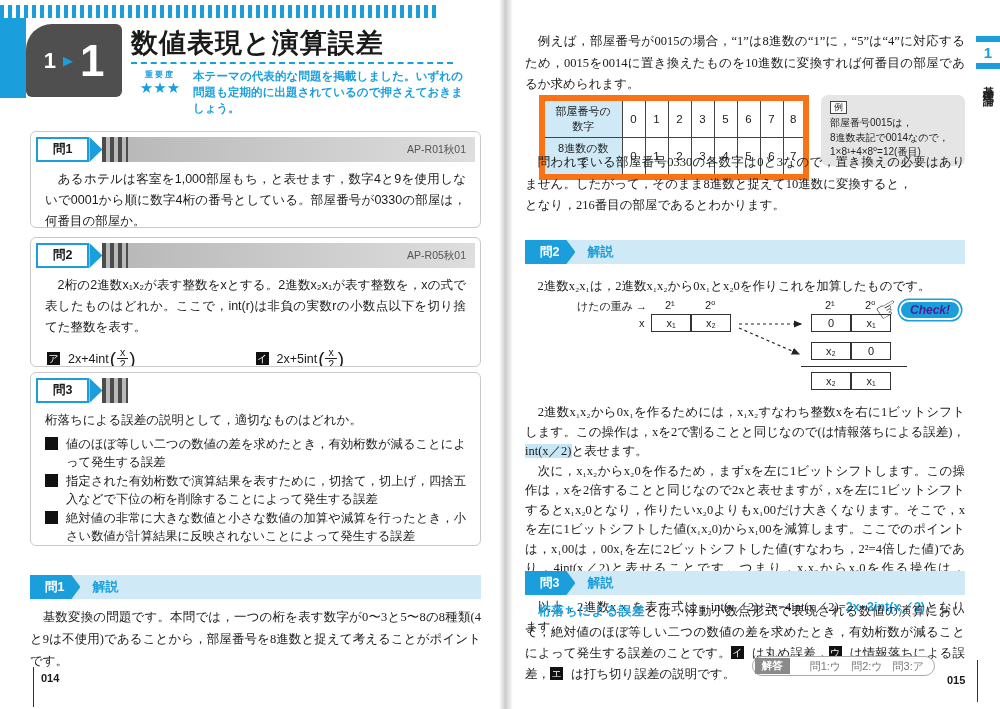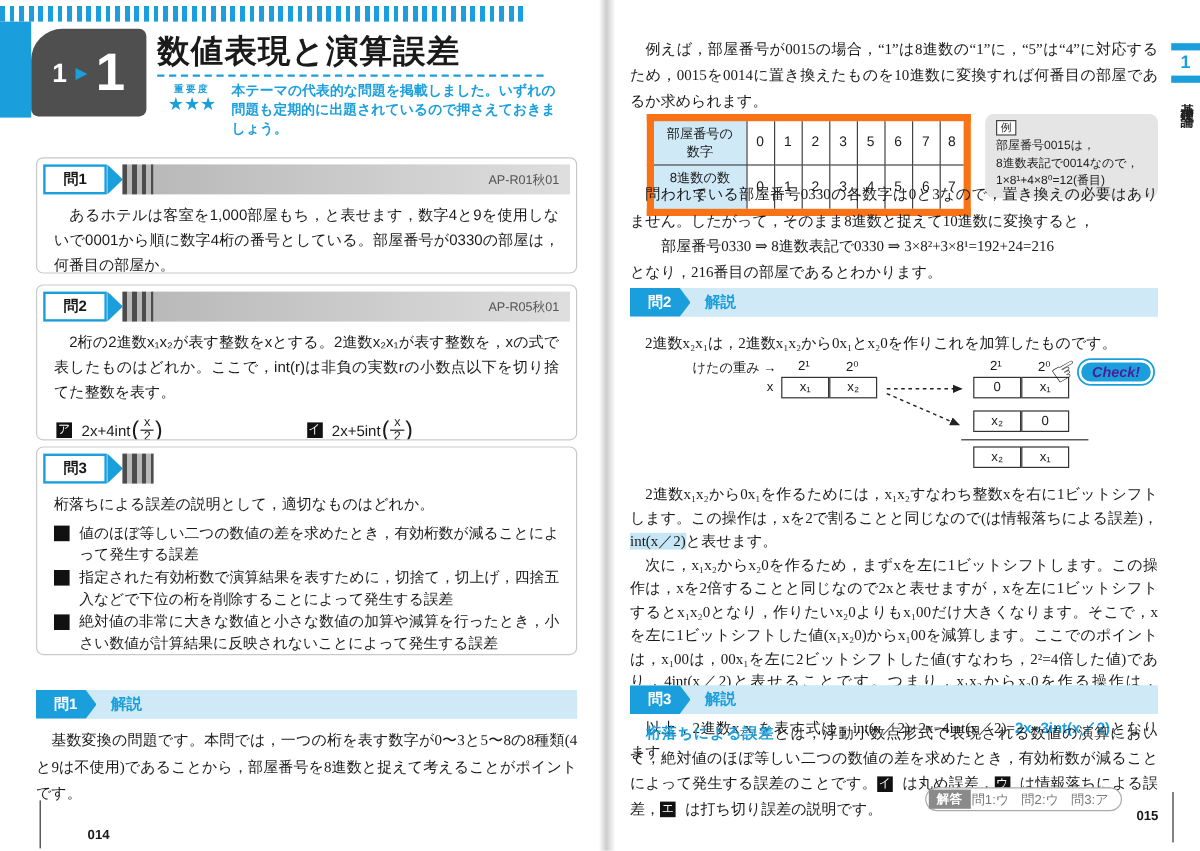--- a/index.html
+++ b/index.html
@@ -63,21 +63,21 @@
   .kbar{height:24px;background:var(--barbg);display:flex;align-items:center;}
   .klabel{height:24px;background:var(--blue);color:#fff;font-weight:bold;font-size:12.5px;
     display:flex;align-items:center;padding:0 16px 0 15px;
     clip-path:polygon(0 0,calc(100% - 9px) 0,100% 50%,calc(100% - 9px) 100%,0 100%);}
   .ktitle{color:var(--blue);font-weight:bold;font-size:13px;margin-left:12px;}
   #kbar-left{left:30px;top:575px;width:451px;}
   .kpara-left{left:30px;top:606px;width:451px;font-size:12.5px;line-height:22px;text-align:justify;}
 
   
   .foot-rule-left{left:33px;top:667px;height:40px;border-left:1px solid #333;}
-  .pageno-left{left:41px;top:690px;font-weight:bold;font-size:11px;margin-left:32px;}
+  .pageno-left{left:41px;top:672px;font-weight:bold;font-size:11px;}
   .foot-rule-right{left:977px;top:660px;height:42px;border-left:1px solid #333;}
   .pageno-right{left:947px;top:674px;font-weight:bold;font-size:11px;}
 
   
   .gutter{left:499px;top:0;width:14px;height:709px;
     background:linear-gradient(90deg,rgba(255,255,255,0),rgba(0,0,0,0.20) 45%,rgba(255,255,255,0));}
   .side-tab{right:0;top:36px;width:24px;display:flex;flex-direction:column;align-items:center;}
   .tab-bar{width:24px;height:6px;background:var(--blue);}
   .tab-num{color:var(--blue);font-weight:bold;font-size:15px;line-height:21px;}
   .tab-label{writing-mode:vertical-rl;font-size:11px;letter-spacing:3px;color:#222;margin-top:8px;font-weight:bold;}
@@ -116,21 +116,21 @@
 
   #rlong{top:403px;line-height:19.5px;}
   .hl{background:var(--hl);}
   .blue-strong{color:var(--blue);font-weight:bold;font-family:"Liberation Sans","DejaVu Sans",sans-serif;}
   #kbar3{position:absolute;top:571px;width:440px;}
   #rp4{top:601px;line-height:21px;}
 
   .answers{position:absolute;right:30px;top:656px;display:flex;align-items:center;
     border:1.5px solid #aaa;border-radius:11px;padding:1px 10px 1px 2px;background:#fff;
     font-size:11px;color:#777;font-family:"Liberation Sans","DejaVu Sans",sans-serif;}
-  .ans-label{background:#8a8a8a;color:#fff;padding:1px 7px;font-size:10.5px;margin-right:1px;font-weight:bold;}
+  .ans-label{background:#8a8a8a;color:#fff;padding:1px 7px;font-size:10.5px;margin-right:20px;font-weight:bold;}
   .ans-item{margin-right:10px;white-space:nowrap;}
   .ans-item:last-child{margin-right:0;}
 </style>
 </head>
 <body>
 
 <div>
 
   <div class="abs comb"></div>
   <div class="abs blue-col"></div>
@@ -267,21 +267,20 @@
       <div class="note-box">
         <span class="note-label">例</span>
         <div>部屋番号0015は，</div>
         <div>8進数表記で0014なので，</div>
         <div>1×8¹+4×8⁰=12(番目)</div>
       </div>
     </div>
 
     <div class="rp jp-serif" id="rp2">
       <span>　問われている部屋番号0330の各数字は0と3なので，置き換えの必要はありません。したがって，そのまま8進数と捉えて10進数に変換すると，</span>
-      <div class="formula-ind">部屋番号0330 ⇒ 8進数表記で0330 ⇒ 3×8²+3×8¹=192+24=216</div>
       <div>となり，216番目の部屋であるとわかります。</div>
     </div>
 
     <div class="kbar" id="kbar2">
       <div class="klabel">問2</div>
       <div class="ktitle">解説</div>
     </div>
 
     <p class="rp jp-serif" id="rp3">　2進数x₂x₁は，2進数x₁x₂から0x₁とx₂0を作りこれを加算したものです。</p>
 

